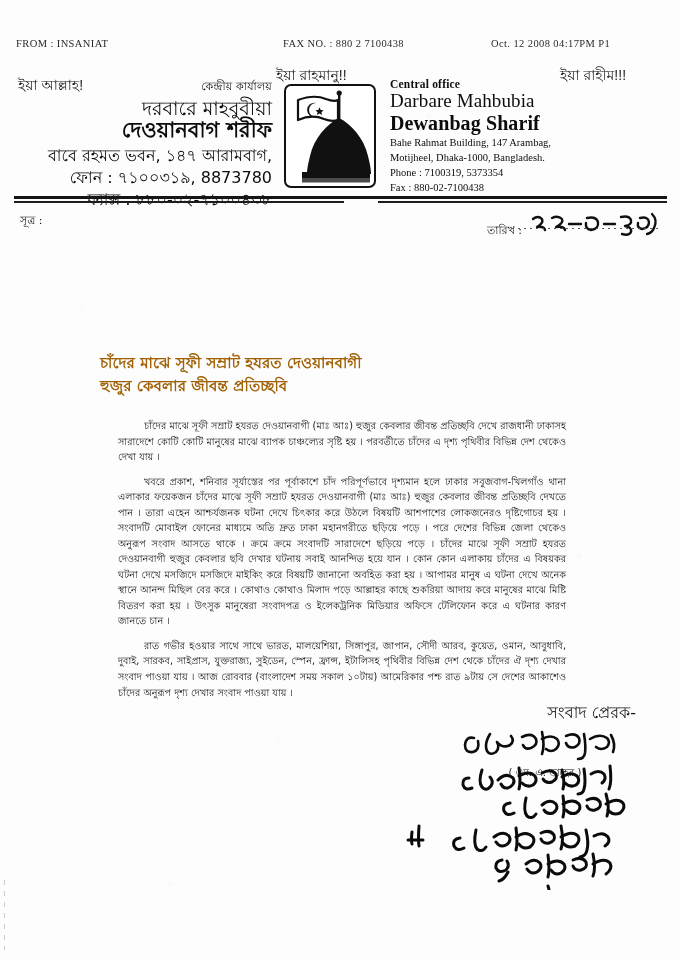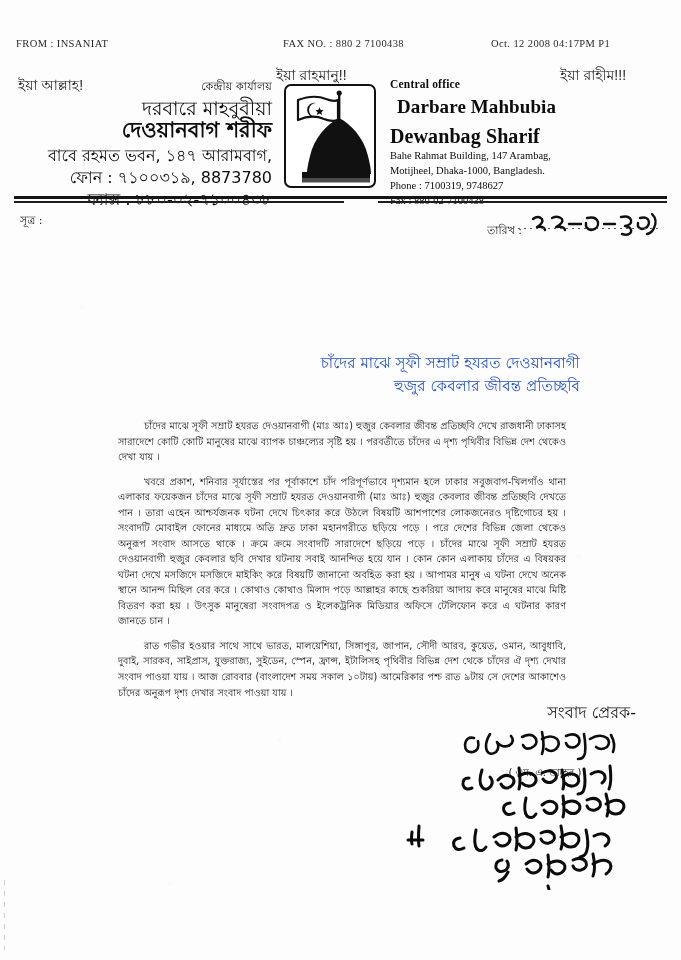--- a/index.html
+++ b/index.html
@@ -45,43 +45,43 @@
   .lh-bn .l2{font-size:21px;font-weight:bold;line-height:1.12;margin:0 0 2px 0;}
   .lh-bn .addr{font-size:16px;line-height:1.38;margin:0;}
 
   .emblem{position:absolute;left:284px;top:6px;width:92px;height:104px;}
   .emblem .frame{position:absolute;inset:0;border:2.5px solid #111;border-radius:7px;background:#fff;}
   .emblem svg{position:absolute;left:4px;top:4px;}
 
   .lh-en{position:absolute;left:390px;top:0;width:290px;color:#0c0c0c;}
   .lh-en .central{font-family:"Liberation Serif","DejaVu Serif",serif;font-size:11.5px;
         font-weight:bold;margin:0 0 1px 0;letter-spacing:.2px;}
-  .lh-en .n1{font-family:"Liberation Serif","DejaVu Serif",serif;font-size:19px;font-weight:bold;
-        line-height:1.1;margin:7px;letter-spacing:.1px;}
+  .lh-en .n1{font-family:"Liberation Serif","DejaVu Serif",serif;font-size:19px;font-weight:normal;
+        line-height:1.1;margin:0;letter-spacing:.1px;}
   .lh-en .n2{font-family:"Liberation Serif","DejaVu Serif",serif;font-size:20px;font-weight:bold;
         line-height:1.1;margin:0 0 2px 0;letter-spacing:.1px;}
   .lh-en .addr{font-family:"Liberation Serif","DejaVu Serif",serif;font-size:10.5px;
         line-height:1.42;margin:0;}
 
   
   .rule-wrap{position:absolute;left:14px;top:196px;width:653px;height:8px;}
   .rule-a{position:absolute;left:0;top:0;width:653px;height:2.6px;background:#151515;}
   .rule-b{position:absolute;left:0;top:5px;width:653px;height:1.5px;background:#1d1d1d;}
   .rule-b::after{content:"";position:absolute;left:330px;top:0;width:34px;height:1.5px;background:#fdfdfd;}
 
   
   .sutro{position:absolute;left:20px;top:212px;font-size:11px;font-family:"DejaVu Sans",sans-serif;}
   .tarikh{position:absolute;left:487px;top:212px;font-size:11px;font-family:"DejaVu Sans",sans-serif;}
   .tarikh .hw{display:inline-block;vertical-align:-4px;margin-left:2px;}
   .dots{position:absolute;left:512px;top:228px;width:150px;height:1px;
      background:repeating-linear-gradient(to right,#555 0 2px,transparent 2px 6px);}
 
   
-  .headline{position:absolute;left:100px;top:352px;width:480px;text-align:right;
-     font-family:"DejaVu Sans",sans-serif;font-weight:normal;color:#1d4ed8;}
+  .headline{position:absolute;left:100px;top:352px;width:480px;text-align:left;
+     font-family:"DejaVu Sans",sans-serif;font-weight:bold;color:#a16207;}
   .headline div{font-size:15px;line-height:1.55;letter-spacing:.1px;}
 
   
   .body{position:absolute;left:118px;top:418px;width:448px;
      font-family:"DejaVu Sans",sans-serif;color:#131313;}
   .body p{margin:0 0 9px 0;font-size:9.6px;line-height:1.62;text-align:justify;
      text-indent:26px;letter-spacing:.05px;}
 
   
   .sigblock{position:absolute;left:420px;top:700px;width:250px;text-align:center;}
@@ -136,21 +136,21 @@
         <rect x="14" y="90" width="68" height="4.5" fill="#2a2a2a" opacity=".85"></rect>
       </svg>
     </div>
 
     <div class="lh-en">
       <p class="central">Central office</p>
       <p class="n1">Darbare Mahbubia</p>
       <p class="n2">Dewanbag Sharif</p>
       <p class="addr">Bahe Rahmat Building, 147 Arambag,</p>
       <p class="addr">Motijheel, Dhaka-1000, Bangladesh.</p>
-      <p class="addr">Phone : 7100319, 9748627</p>
+      <p class="addr">Phone : 7100319, 5373354</p>
       <p class="addr">Fax : 880-02-7100438</p>
     </div>
   </div>
 
   <div class="rule-wrap">
     <div class="rule-a"></div>
     <div class="rule-b"></div>
   </div>
 
   <div class="sutro">সূত্র :</div>

